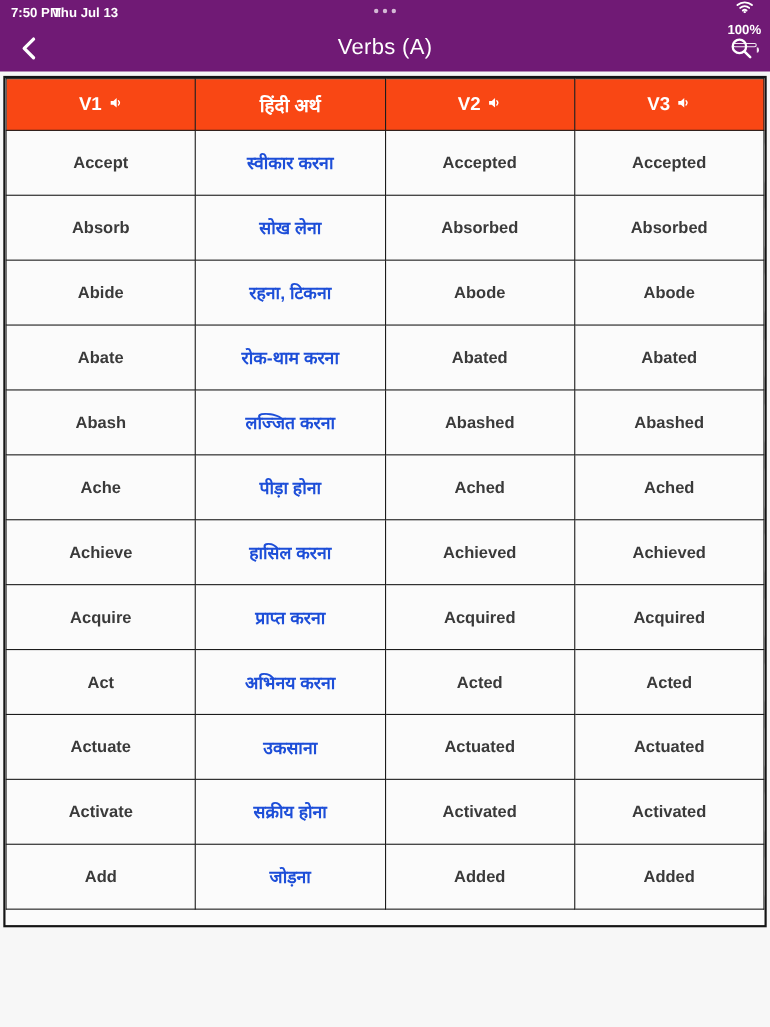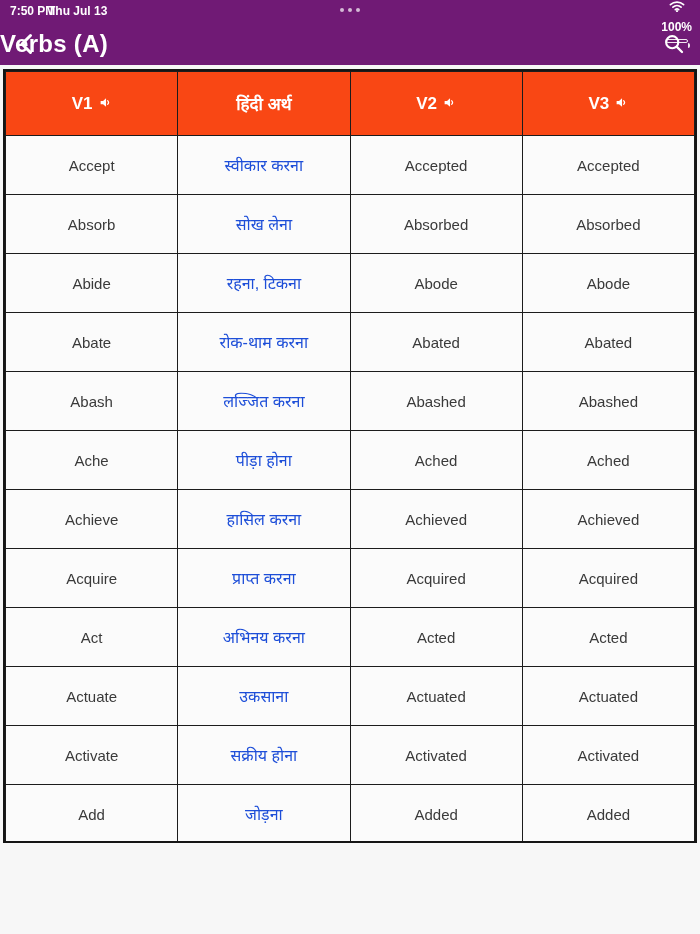--- a/index.html
+++ b/index.html
@@ -30,48 +30,48 @@
              border:1px solid rgba(255,255,255,0.9); border-radius:3px;
              padding:1px; }
   .battery .fill { width:100%; height:100%; background:#fff; border-radius:1.5px; }
   .battery .nub { position:absolute; right:-3px; top:3px; width:2px; height:5px;
                   background:rgba(255,255,255,0.9);
                   border-radius:0 2px 2px 0; }
   .navbar {
     position:absolute; top:22px; left:0; width:700px; height:43px;
     color:#fff;
   }
-  .nav-title { position:absolute; left:0; width:700px; text-align:left;
+  .nav-title { position:absolute; left:0; width:700px; text-align:center;
                top:50%; transform:translateY(-50%);
-               font-size:24px; font-weight:700; letter-spacing:0.3px; }
+               font-size:20px; font-weight:400; letter-spacing:0.3px; }
   .nav-back { position:absolute; left:12px; top:50%; transform:translateY(-50%);
               width:28px; height:28px; display:flex; align-items:center;
               justify-content:center; cursor:pointer; }
   .nav-search { position:absolute; right:12px; top:50%; transform:translateY(-50%);
                 width:28px; height:28px; display:flex; align-items:center;
                 justify-content:center; cursor:pointer; }
   
   .table-wrap {
     position:absolute; top:69px; left:3px; width:694px; height:774px;
     overflow:hidden;
     border:2px solid #151515;
     background:#fbfbfb;
   }
   table.verbs { width:100%; border-collapse:collapse; table-layout:fixed; }
   table.verbs th, table.verbs td {
     border:1.5px solid #1c1c1c;
     text-align:center; vertical-align:middle;
   }
   table.verbs th {
     background:#f94714; color:#fff;
-    height:64px; font-size:17px; font-weight:bold;
+    height:47px; font-size:17px; font-weight:bold;
   }
   table.verbs td {
     height:59px; font-size:15px; color:#3a3a3a;
-    background:#fbfbfb; font-weight:400;border-radius:14px;
+    background:#fbfbfb; font-weight:700;border-radius:14px;
   }
   table.verbs td.hindi { font-size:16px; color:#1d4ed8; }
   .th-inner { display:inline-flex; align-items:center; gap:6px; justify-content:center; }
   .spk { display:inline-block; }
 </style>
 </head>
 <body>
 
 <div class="topbar">
 

